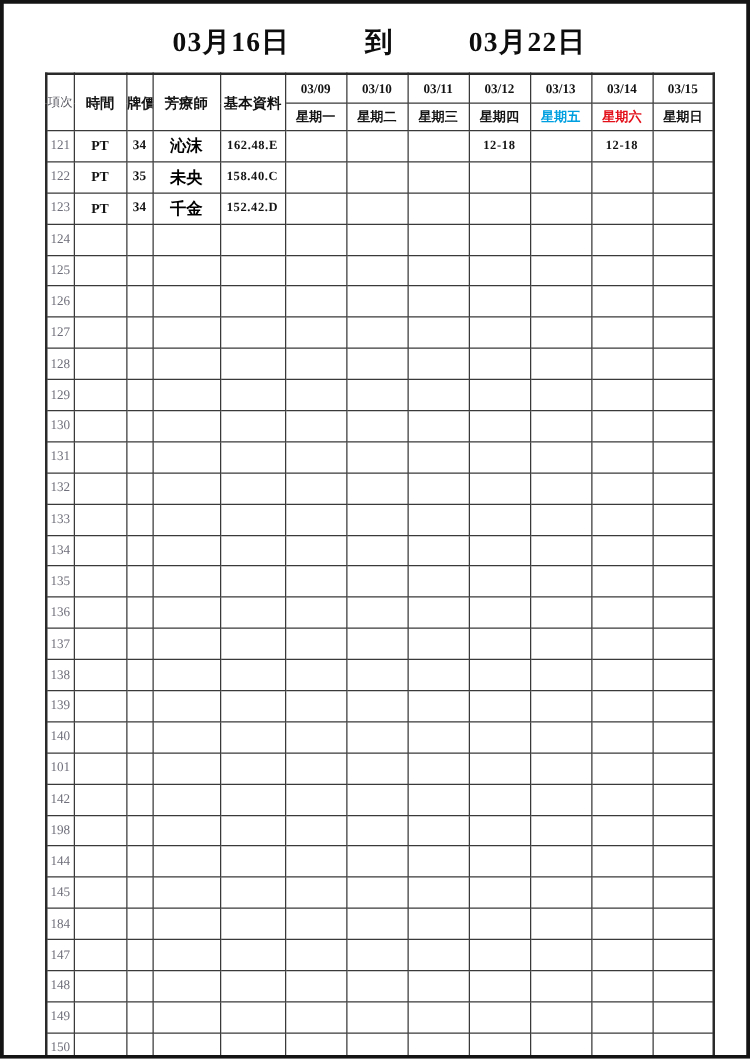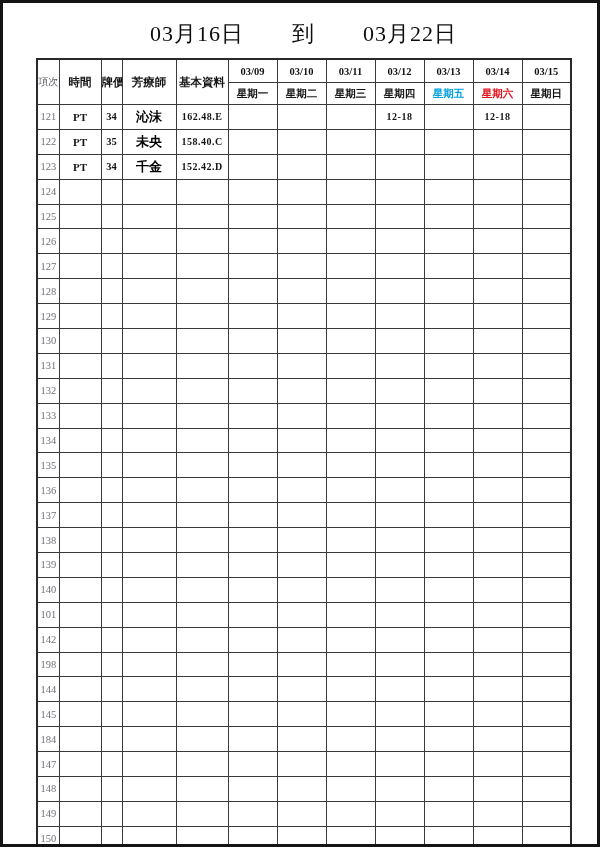--- a/index.html
+++ b/index.html
@@ -9,22 +9,22 @@
     width:600px; height:847px;
     box-sizing:border-box;
     border:3px solid #141414;
     background:#ffffff;
     overflow:hidden;
   }
   .title-row {
     position:absolute;
     top:16px; left:33px; width:535px;
     display:flex; justify-content:center; align-items:flex-start;
-    gap:48px;
-    font-weight:normal; font-size:22px; color:#0d0d0d;
+    gap:60px;
+    font-weight:bold; font-size:22px; color:#0d0d0d;
     letter-spacing:1px;
   }
   table.sched {
     position:absolute; left:33px; top:55px;
     width:535px;
     border-collapse:collapse; table-layout:fixed;
     border:2.5px solid #2a2a2a;
   }
   table.sched th, table.sched td {
     border:1.5px solid #3a3a3a;

